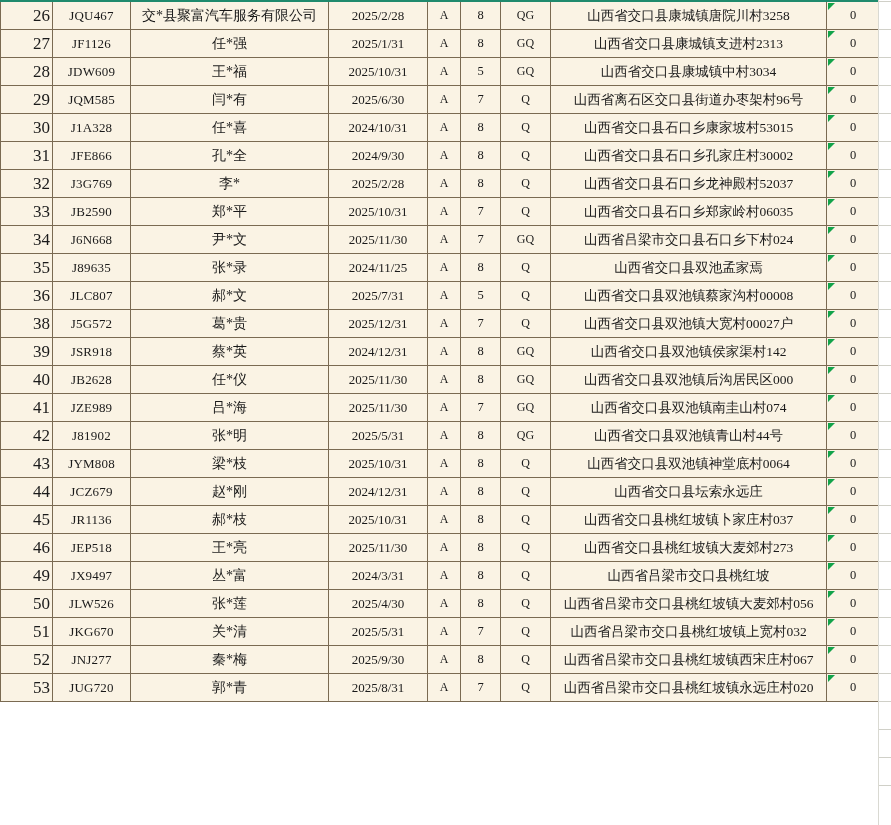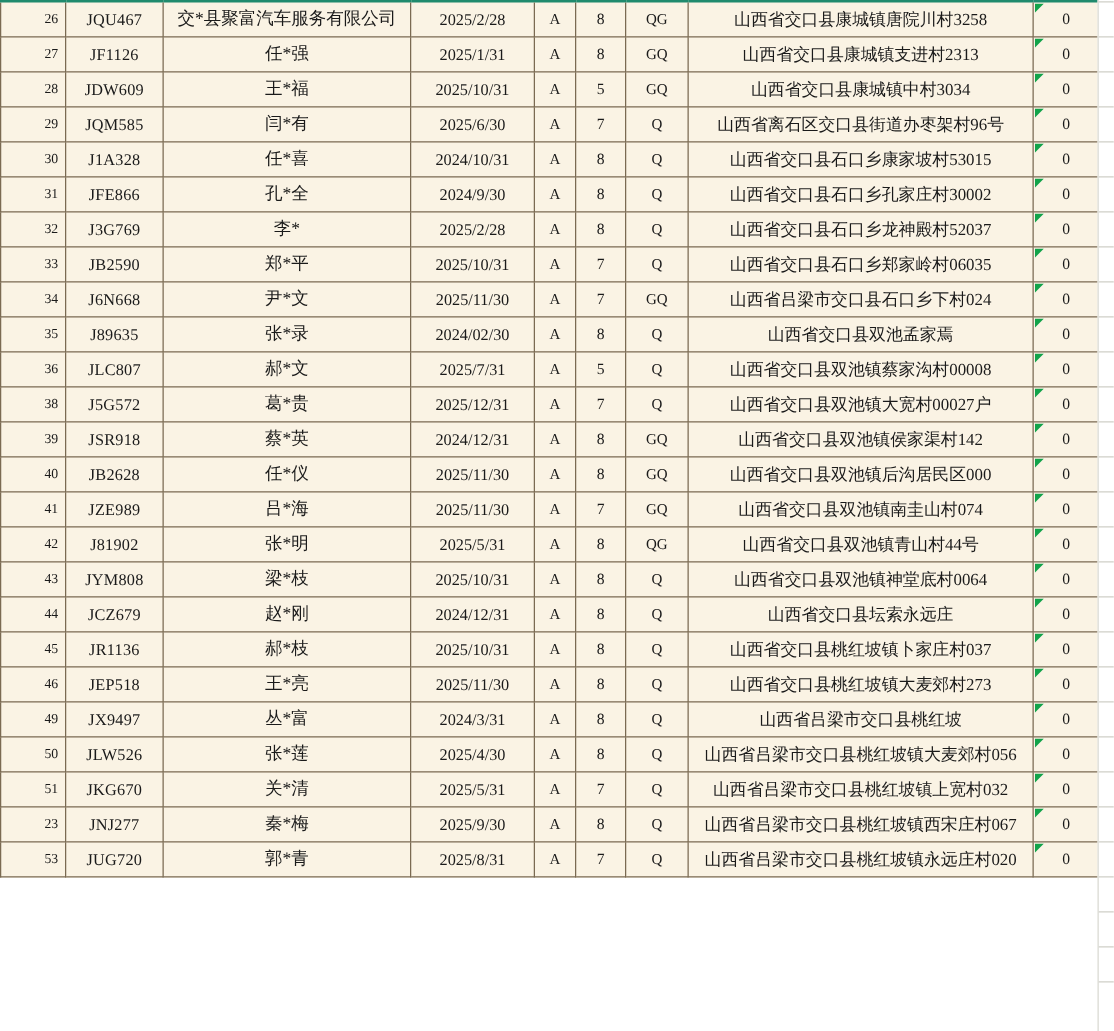--- a/index.html
+++ b/index.html
@@ -78,21 +78,21 @@
 
   
   table#data-grid td.col-seq {
     border-left: 1px solid #7a6a52;
   }
 
   table#data-grid tr.grid-row:first-child td {
     border-top: 2px solid #1f8a6d;
   }
 
-  table#data-grid td.col-seq   { font-size: 11px; padding-left: 32px; }
+  table#data-grid td.col-seq   { font-size: 17px; padding-left: 32px; }
   table#data-grid td.col-id    { font-size: 13px; letter-spacing: 0.2px; margin-left: 32px; }
   table#data-grid td.col-name  { font-size: 14px; font-weight: 400; }
   table#data-grid td.col-date  { font-size: 13px; }
   table#data-grid td.col-grade { font-size: 12px; }
   table#data-grid td.col-score { font-size: 12.5px; }
   table#data-grid td.col-code  { font-size: 12px; }
   table#data-grid td.col-addr  { font-size: 13.5px; }
   table#data-grid td.col-amount{ font-size: 12.5px; }
 
   
@@ -225,21 +225,21 @@
           <td class="col-grade">A</td>
           <td class="col-score">7</td>
           <td class="col-code">GQ</td>
           <td class="col-addr">山西省吕梁市交口县石口乡下村024</td>
           <td class="col-amount"><span class="err-flag"></span><span>0</span></td>
         </tr>
         <tr class="grid-row">
           <td class="col-seq">35</td>
           <td class="col-id">J89635</td>
           <td class="col-name">张*录</td>
-          <td class="col-date">2024/02/30</td>
+          <td class="col-date">2024/11/25</td>
           <td class="col-grade">A</td>
           <td class="col-score">8</td>
           <td class="col-code">Q</td>
           <td class="col-addr">山西省交口县双池孟家焉</td>
           <td class="col-amount"><span class="err-flag"></span><span>0</span></td>
         </tr>
         <tr class="grid-row">
           <td class="col-seq">36</td>
           <td class="col-id">JLC807</td>
           <td class="col-name">郝*文</td>
@@ -376,21 +376,21 @@
           <td class="col-id">JKG670</td>
           <td class="col-name">关*清</td>
           <td class="col-date">2025/5/31</td>
           <td class="col-grade">A</td>
           <td class="col-score">7</td>
           <td class="col-code">Q</td>
           <td class="col-addr">山西省吕梁市交口县桃红坡镇上宽村032</td>
           <td class="col-amount"><span class="err-flag"></span><span>0</span></td>
         </tr>
         <tr class="grid-row">
-          <td class="col-seq">23</td>
+          <td class="col-seq">52</td>
           <td class="col-id">JNJ277</td>
           <td class="col-name">秦*梅</td>
           <td class="col-date">2025/9/30</td>
           <td class="col-grade">A</td>
           <td class="col-score">8</td>
           <td class="col-code">Q</td>
           <td class="col-addr">山西省吕梁市交口县桃红坡镇西宋庄村067</td>
           <td class="col-amount"><span class="err-flag"></span><span>0</span></td>
         </tr>
         <tr class="grid-row">

